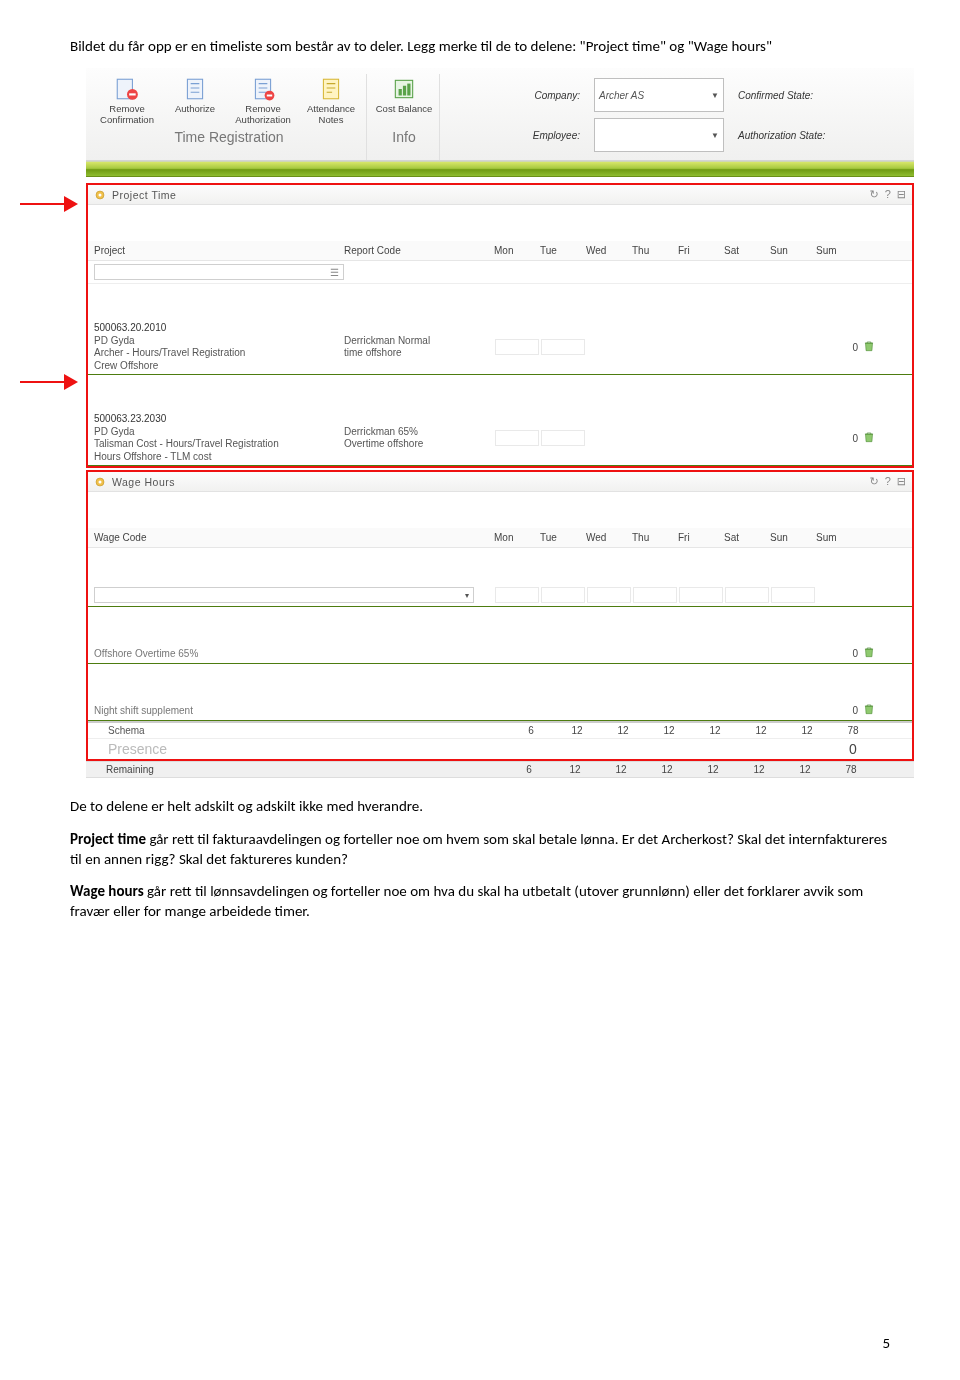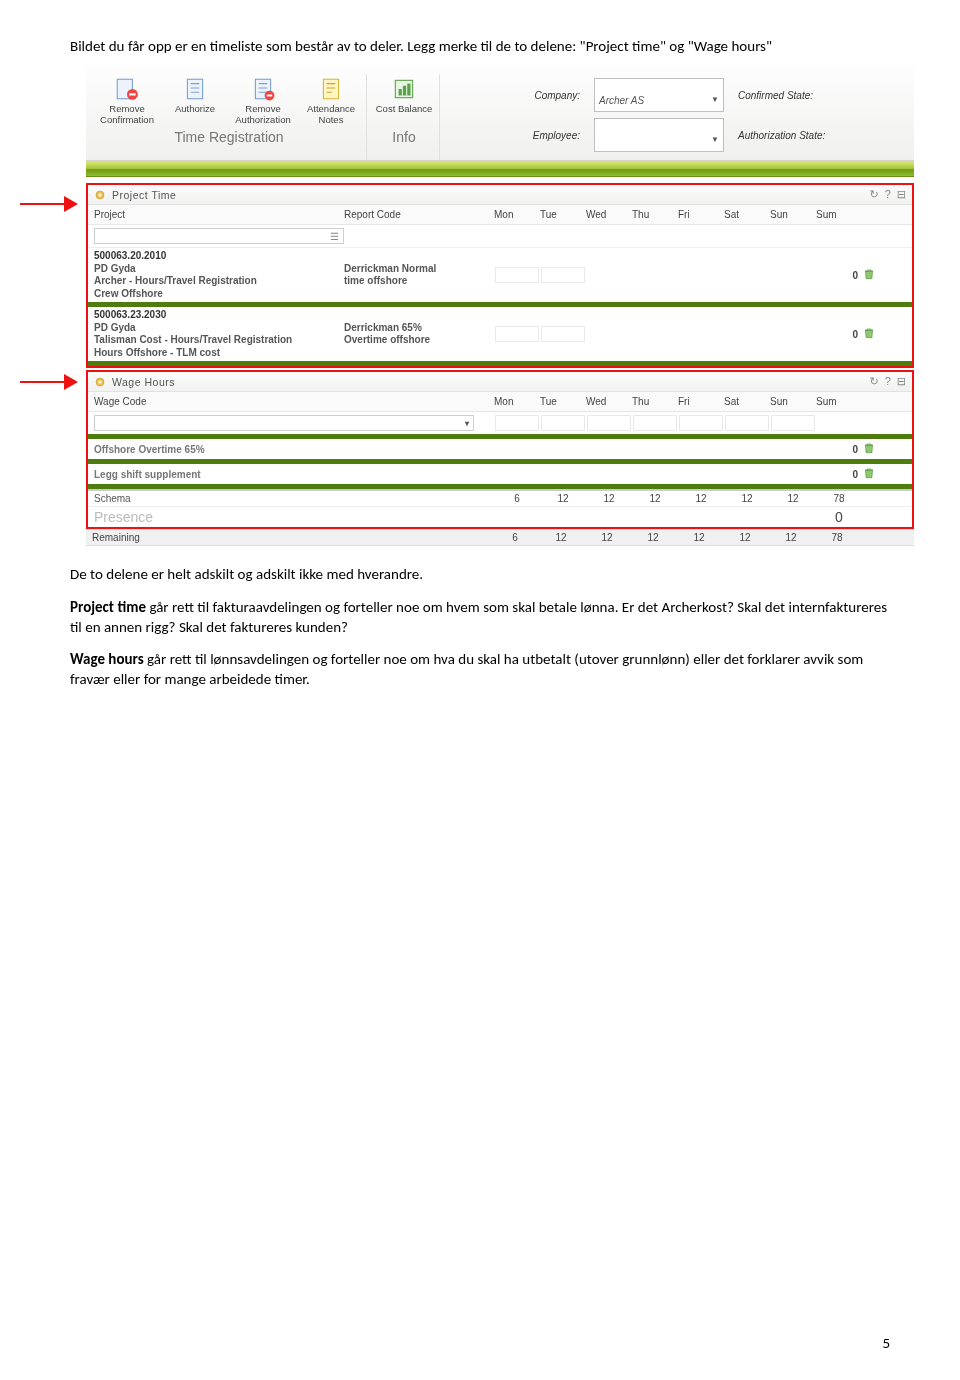--- a/index.html
+++ b/index.html
@@ -99,21 +99,21 @@
     padding: 4px 8px 8px 16px;
     font-size: 10px;
     border-right: none;
     font-style: italic;
   }
   .rf-label { color: #333; text-align: right; }
   .rf-select {
     border: 1px solid #bfbfbf;
     height: 18px;
     background: #fff;
-    display: flex; justify-content: space-between;
+    display: flex; align-items: center; justify-content: space-between;
     padding: 16px 4px;
     font-size: 10px;
   }
   .rf-caret { font-size: 8px; color: #555; }
 
   .band {
     height: 16px;
     background: linear-gradient(#d8e66a, #a7c93f 45%, #6f9a12 55%, #8fbd2f);
     border-top: 1px solid #cfd7b4;
     border-bottom: 1px solid #6a8f17;
@@ -137,20 +137,21 @@
   .sec-icons span { cursor: default; }
 
   .grid {
     width: 100%;
   }
   .grid .hdr, .grid .row {
     display: grid;
     grid-template-columns: 250px 150px repeat(7,46px) 46px 26px;
     align-items: center;
     font-size: 10px;
+    margin-top: 36px;
   }
   .grid .hdr {
     background: #fafafa;
     border-bottom: 1px solid #e6e6e6;
     color: #444;
     padding: 4px 6px;
   }
   .grid .hdr div { text-align: left; }
   .grid .hdr .day, .grid .hdr .sumc { text-align: left; }
   .filter-row {
@@ -159,22 +160,21 @@
     padding: 3px 6px;
     border-bottom: 1px solid #eee;
   }
   .filter-box {
     height: 16px; border: 1px solid #cfcfcf; background:#fff;
     display:flex; align-items:center; justify-content:flex-end;
     padding-right:4px; font-size:10px; color:#888;
   }
   .grid .row {
     padding: 2px 6px;
-    border-bottom: 5px solid #4d7c0f;
-    font-weight: bold;
+    border-bottom: 1px solid #4d7c0f;
   }
   .row .proj { line-height: 1.25; color:#555; }
   .row .proj .pcode { color:#333; }
   .row .rc { color:#555; line-height:1.25; }
   .row .cell {
     height: 16px;
     border: 1px solid #e9e9e9;
     background:#fff;
     margin: 1px;
   }
@@ -186,21 +186,21 @@
   .grid.wage .hdr, .grid.wage .row, .grid.wage .filter-row {
     grid-template-columns: 380px 20px repeat(7,46px) 46px 26px;
   }
   .grid.wage .hdr { grid-template-columns: 400px repeat(7,46px) 46px 26px; }
   .grid.wage .row.simple { grid-template-columns: 400px repeat(7,46px) 46px 26px; }
   .wage-label { color:#777; }
 
   .summary .row {
     display: grid;
     grid-template-columns: 400px repeat(7,46px) 46px 26px;
-    padding: 2px 6px;
+    padding: 2px 20px;
     border-top: 1px solid #eee;
     font-size: 10px;
     color:#555;
   }
   .summary .row .num { text-align: center; color:#444;}
   .summary .row.schema { border-top: 2px solid #ccc; }
   .summary .row.remaining { background:#f0f0f0; color:#444; font-weight:500; border-top:1px solid #ddd; border-bottom:1px solid #ddd;}
   .summary .row.hidden-edge { color:#bbb; font-size:14px; }
 </style>
 </head>
@@ -435,21 +435,21 @@
             <div></div>
             <div></div>
             <div></div>
           <div class="sumv">0</div>
           <div class="trash"><svg viewBox="0 0 24 24">
                 <path d="M6 7h12l-1 13H7z" fill="#8fc96f" stroke="#4a8a32"></path>
                 <path d="M5 7h14M9 7V5h6v2" fill="none" stroke="#4a8a32"></path>
               </svg></div>
         </div>
         <div class="row simple">
-          <div class="wage-label">Legg shift supplement</div>
+          <div class="wage-label">Night shift supplement</div>
           <div></div>
             <div></div>
             <div></div>
             <div></div>
             <div></div>
             <div></div>
             <div></div>
           <div class="sumv">0</div>
           <div class="trash"><svg viewBox="0 0 24 24">
                 <path d="M6 7h12l-1 13H7z" fill="#8fc96f" stroke="#4a8a32"></path>

